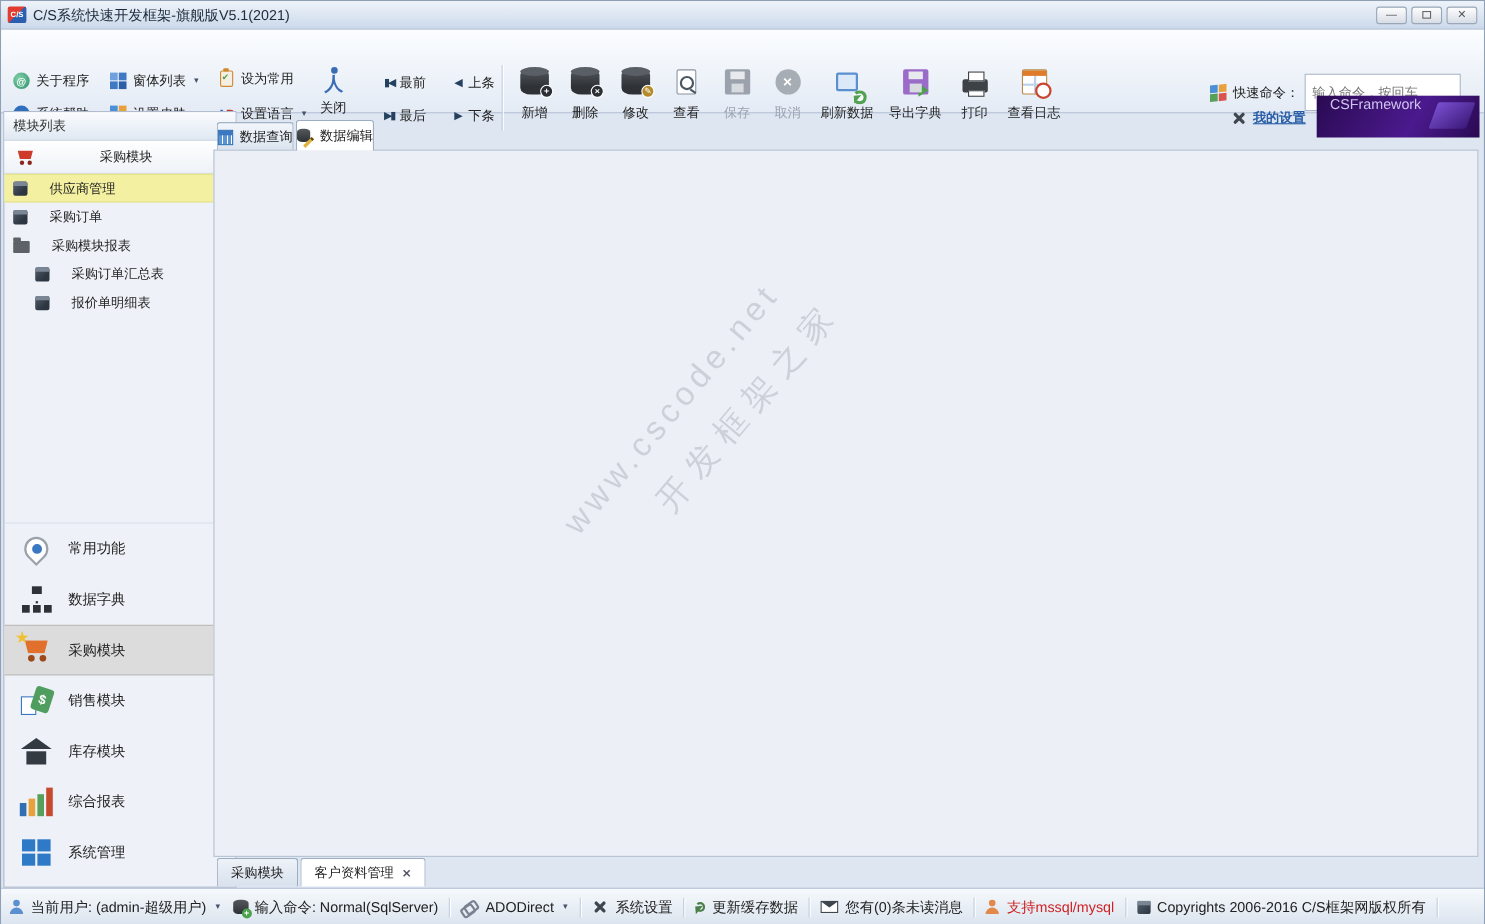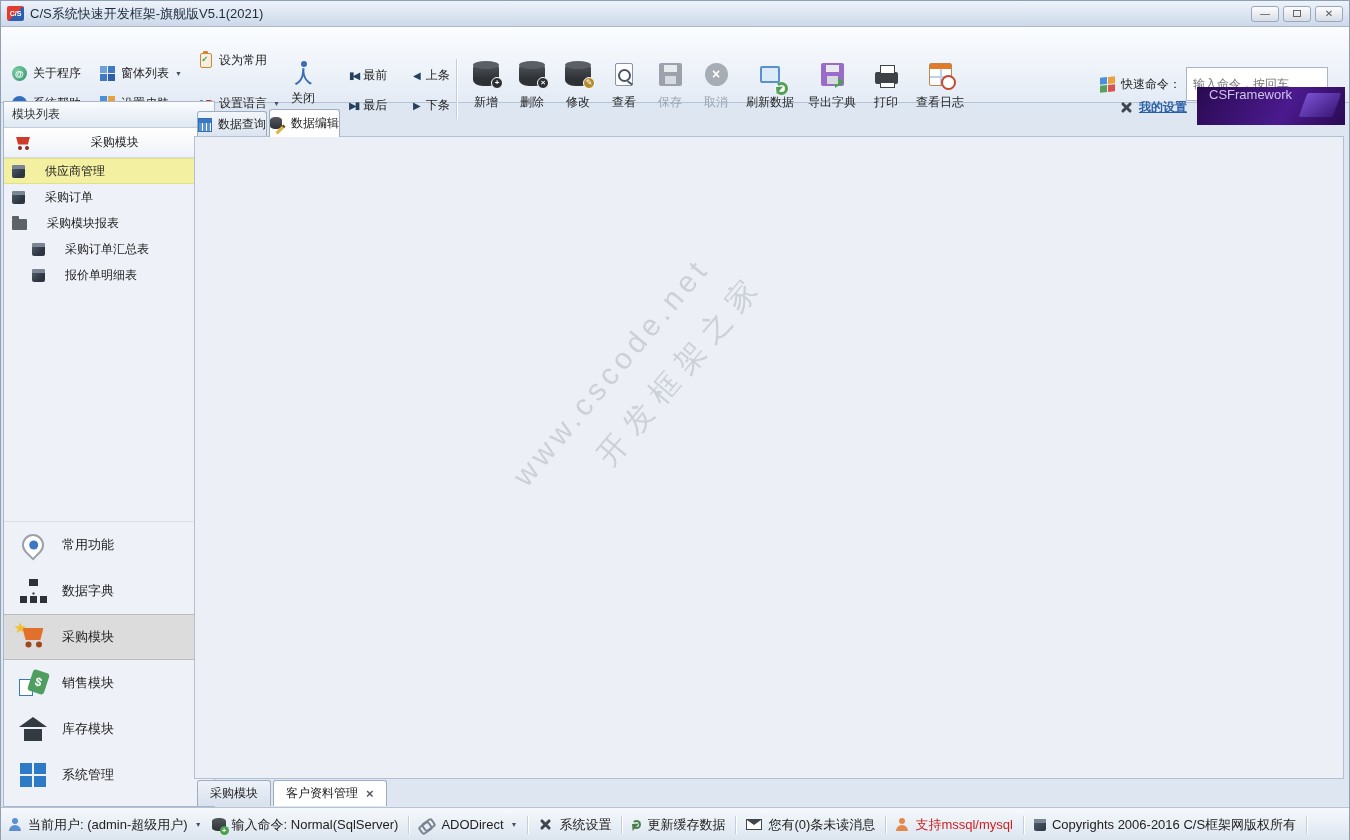--- a/index.html
+++ b/index.html
@@ -259,21 +259,21 @@
           <span class="grid4 skin">
             <i></i>
             <i></i>
             <i></i>
             <i></i>
           </span>
         </span>
       <span>设置皮肤</span>
       <span class="drop">▼</span>
     </div>
-    <div class="t-item" style="left:196px;top:25px">
+    <div class="t-item" style="left:196px;top:36px">
       <span class="ic16">
           <span class="clipb"></span>
         </span>
       <span>设为常用</span>
     </div>
     <div class="t-item" style="left:196px;top:68px">
       <span class="ic16 lang">
           <b>A</b>
           <i>B</i>
         </span>
@@ -459,20 +459,31 @@
               <span class="tag">$</span>
             </span>
           </span>
         <span>销售模块</span>
       </div>
       <div class="nav-item">
         <span class="nico">
             <span class="house"></span>
           </span>
         <span>库存模块</span>
+      </div>
+      <div class="nav-item">
+        <span class="nico">
+            <span class="bars">
+              <i></i>
+              <i></i>
+              <i></i>
+              <i></i>
+            </span>
+          </span>
+        <span>综合报表</span>
       </div>
       <div class="nav-item">
         <span class="nico">
             <span class="winflag">
               <i></i>
               <i></i>
               <i></i>
               <i></i>
             </span>
           </span>

